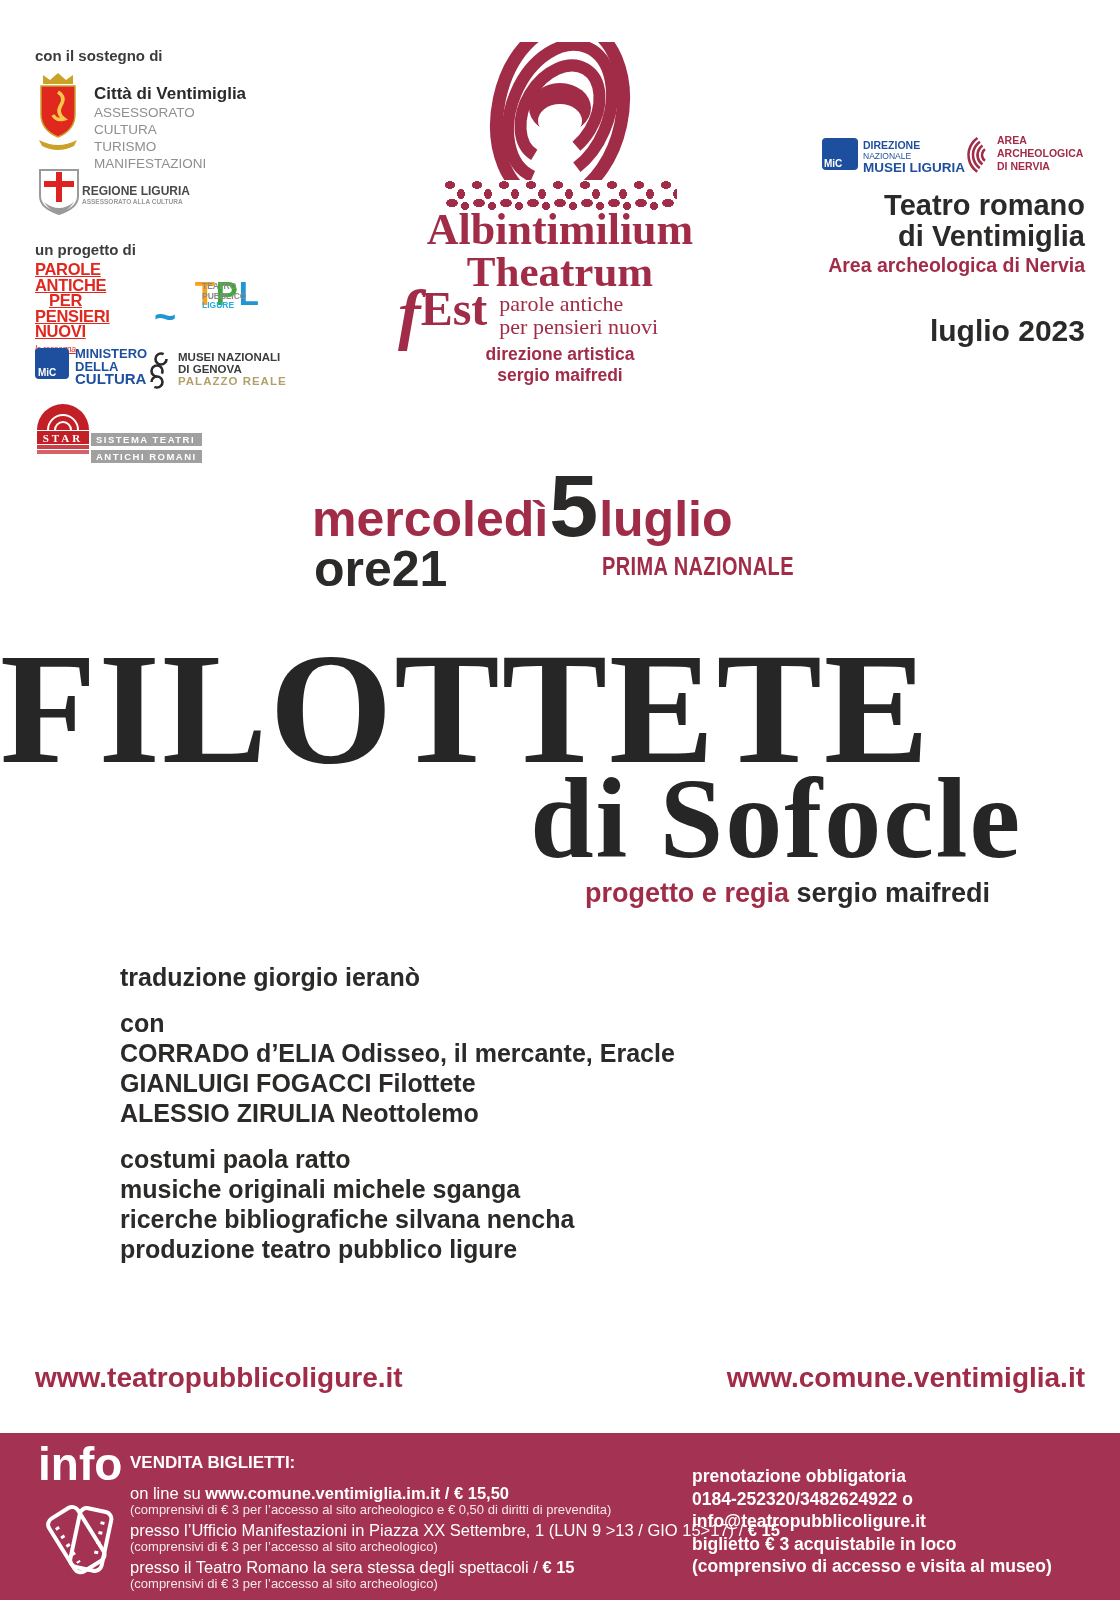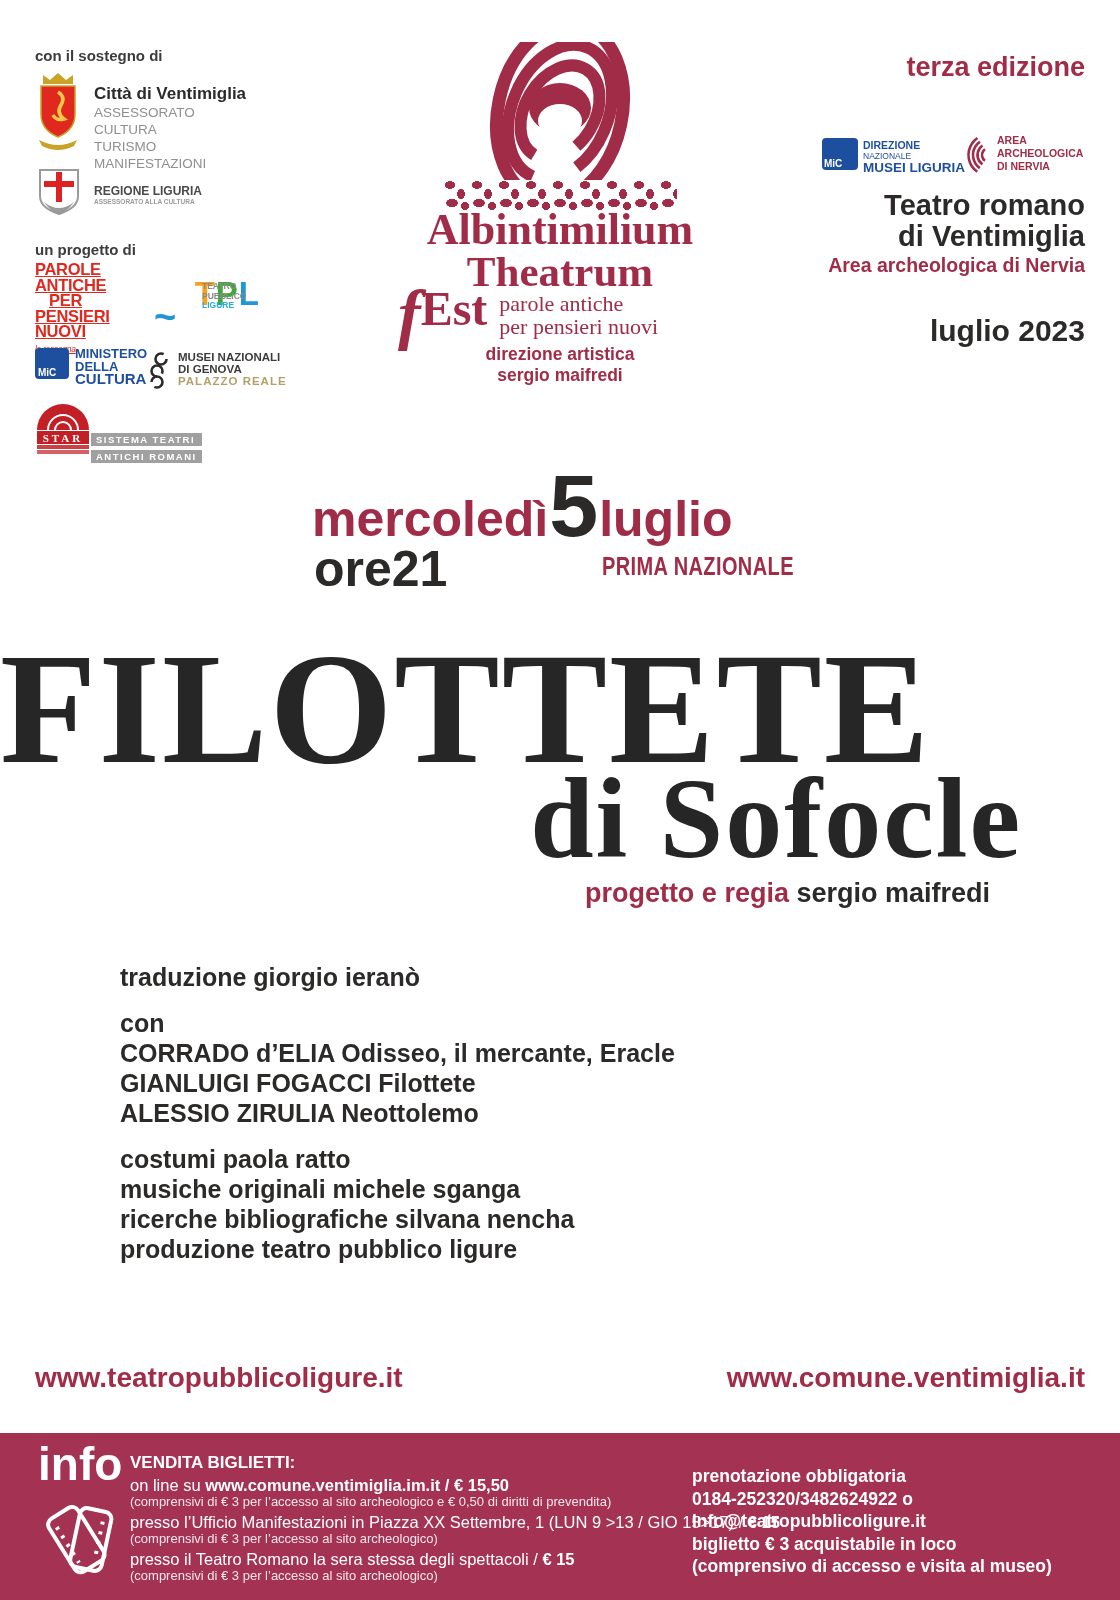--- a/index.html
+++ b/index.html
@@ -8,21 +8,21 @@
   .poster { position:relative; width:1120px; height:1600px; background:#ffffff; overflow:hidden; }
   .abs { position:absolute; }
 
   
   .support-label { left:35px; top:47px; font-size:15px; font-weight:bold; color:#3c3c3b; }
   .vent-row { left:36px; top:72px; display:flex; }
   .vent-text { margin-left:14px; padding-top:12px; }
   .vent-title { font-size:17px; font-weight:bold; color:#2b2a29; }
   .vent-dept { font-size:13.5px; color:#8f8f8f; line-height:17px; }
   .reg-row { left:36px; top:168px; display:flex; }
-  .reg-text { margin-left:12px; padding-top:16px; }
+  .reg-text { padding-top:16px; }
   .reg-name { font-size:12px; font-weight:bold; color:#4a4a49; }
   .reg-sub { font-size:6.5px; color:#9a9a9a; font-weight:bold; }
   .project-label { left:35px; top:241px; font-size:15px; font-weight:bold; color:#3c3c3b; }
   .parole { left:35px; top:262px; color:#e0281f; font-weight:bold; font-size:16.5px; line-height:15.5px; letter-spacing:-0.3px;text-decoration:underline; }
   .parole-sub { font-size:8.5px; font-style:italic; font-weight:normal; margin-top:2px; }
   .tpl { left:140px; top:280px; width:120px; }
   .tpl-letters { font-size:33px; font-weight:900; line-height:28px; letter-spacing:1px;text-align:right; }
   .tpl-t { color:#f6a21d; } .tpl-p { color:#3aaa35; } .tpl-l { color:#2196d4; }
   .tpl-wave { color:#2196d4; font-size:38px; font-weight:900; line-height:18px; margin-left:14px; }
   .tpl-name { position:absolute; left:62px; top:2px; font-size:8.5px; font-weight:bold; line-height:9.5px; color:#8a8a8a; }
@@ -91,21 +91,21 @@
 
   
   .site-left { left:35px; top:1362px; font-size:28px; font-weight:bold; color:#a12c48; }
   .site-right { left:700px; top:1362px; width:385px; text-align:right; font-size:28px; font-weight:bold; color:#a12c48; }
 
   
   .footer { left:0; top:1433px; width:1120px; height:167px; background:#a43253; color:#ffffff; }
   .info-label { position:absolute; left:38px; top:8px; font-size:46px; font-weight:bold; line-height:1; }
   .ticket-icon { position:absolute; left:40px; top:60px; }
   .tickets { position:absolute; left:130px; top:20px; }
-  .tk-title { font-size:17px; font-weight:bold; margin-bottom:2px; }
+  .tk-title { font-size:17px; font-weight:bold; margin-bottom:10px; }
   .tk-main { font-size:16.5px; line-height:20px; }
   .tk-main b { font-weight:bold; }
   .tk-note { font-size:13px; line-height:14px; color:rgba(255,255,255,0.88); margin-bottom:3px; }
   .foot-right { position:absolute; left:692px; top:32px; font-size:17.5px; font-weight:bold; line-height:22.5px; }
 </style>
 </head>
 <body>
 
 <div class="poster">
 
@@ -221,21 +221,20 @@
     <div class="fest-tag">
       <div>parole antiche</div>
       <div>per pensieri nuovi</div>
     </div>
   </div>
   <div class="abs fest-dir">
     <div>direzione artistica</div>
     <div>sergio maifredi</div>
   </div>
 
-  <div class="abs edition">terza edizione</div>
 
   <div class="abs micdir-row">
     <div class="micdir-box">
         <span>MiC</span>
       </div>
     <div class="micdir-text">
       <div class="micdir-l1">DIREZIONE</div>
       <div class="micdir-l2">NAZIONALE</div>
       <div class="micdir-l3">MUSEI LIGURIA</div>
     </div>

